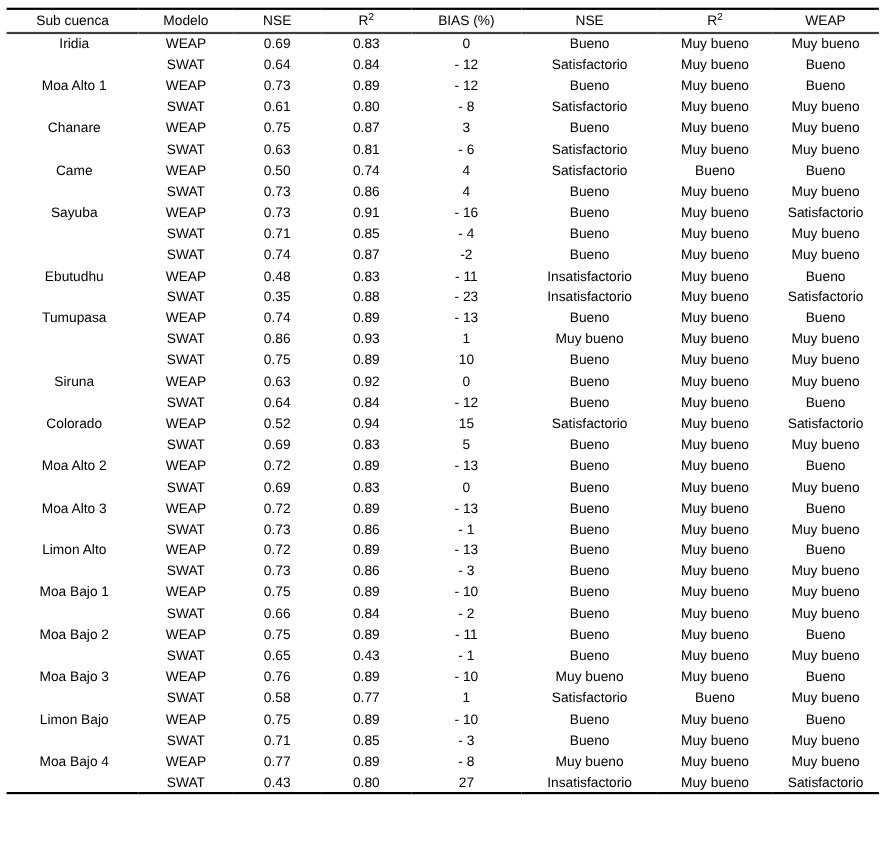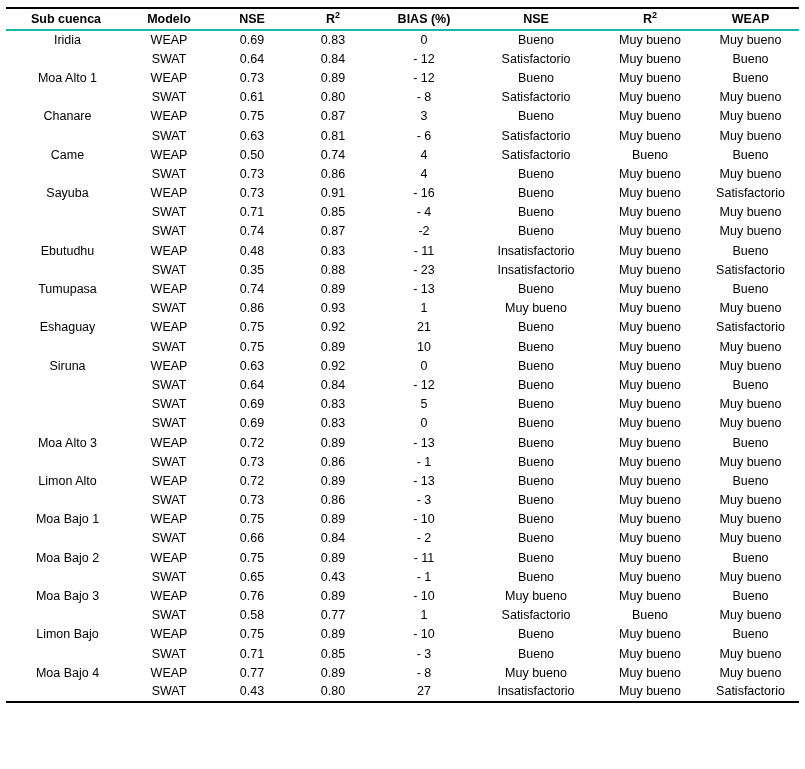--- a/index.html
+++ b/index.html
@@ -23,26 +23,26 @@
     table-layout: fixed;
     width: 793px;
     margin: 7px 6px 0 6px;
     border-top: 2px solid #000000;
     border-bottom: 2px solid #000000;
   }
   thead tr {
     height: 22px;
   }
   thead th {
-    font-weight: bold;
+    font-weight: normal;
     font-size: 12.5px;
     text-align: center;
     vertical-align: middle;
     padding: 0;
-    border-bottom: 2px solid #14b8a6;
+    border-bottom: 2px solid #404040;
     white-space: nowrap;
   }
   thead th sup {
     font-size: 9px;
     line-height: 0;
   }
   tbody tr {
     height: 19.2px;
   }
   tbody td {
@@ -230,30 +230,20 @@
           <td></td>
           <td>SWAT</td>
           <td>0.86</td>
           <td>0.93</td>
           <td>1</td>
           <td>Muy bueno</td>
           <td>Muy bueno</td>
           <td>Muy bueno</td>
         </tr>
         <tr>
-          <td>Eshaguay</td>
-          <td>WEAP</td>
-          <td>0.75</td>
-          <td>0.92</td>
-          <td>21</td>
-          <td>Bueno</td>
-          <td>Muy bueno</td>
-          <td>Satisfactorio</td>
-        </tr>
-        <tr>
           <td></td>
           <td>SWAT</td>
           <td>0.75</td>
           <td>0.89</td>
           <td>10</td>
           <td>Bueno</td>
           <td>Muy bueno</td>
           <td>Muy bueno</td>
         </tr>
         <tr>
@@ -270,28 +260,48 @@
           <td></td>
           <td>SWAT</td>
           <td>0.64</td>
           <td>0.84</td>
           <td>- 12</td>
           <td>Bueno</td>
           <td>Muy bueno</td>
           <td>Bueno</td>
         </tr>
         <tr>
+          <td>Colorado</td>
+          <td>WEAP</td>
+          <td>0.52</td>
+          <td>0.94</td>
+          <td>15</td>
+          <td>Satisfactorio</td>
+          <td>Muy bueno</td>
+          <td>Satisfactorio</td>
+        </tr>
+        <tr>
           <td></td>
           <td>SWAT</td>
           <td>0.69</td>
           <td>0.83</td>
           <td>5</td>
           <td>Bueno</td>
           <td>Muy bueno</td>
           <td>Muy bueno</td>
+        </tr>
+        <tr>
+          <td>Moa Alto 2</td>
+          <td>WEAP</td>
+          <td>0.72</td>
+          <td>0.89</td>
+          <td>- 13</td>
+          <td>Bueno</td>
+          <td>Muy bueno</td>
+          <td>Bueno</td>
         </tr>
         <tr>
           <td></td>
           <td>SWAT</td>
           <td>0.69</td>
           <td>0.83</td>
           <td>0</td>
           <td>Bueno</td>
           <td>Muy bueno</td>
           <td>Muy bueno</td>

